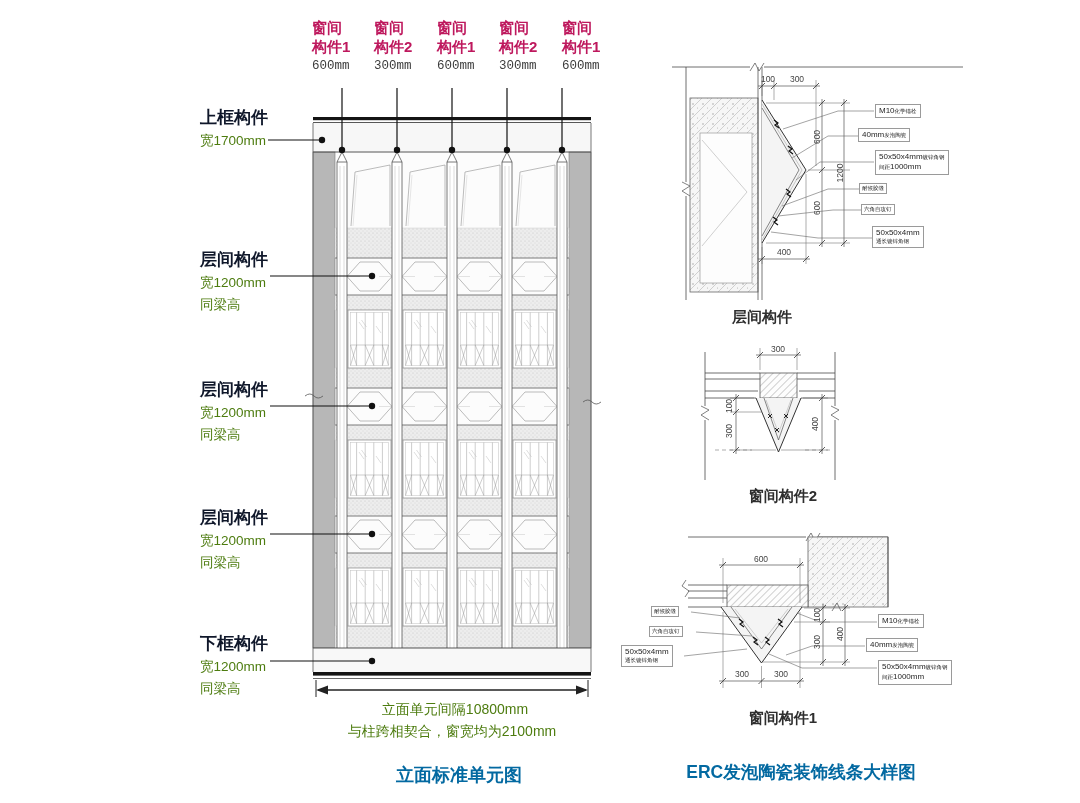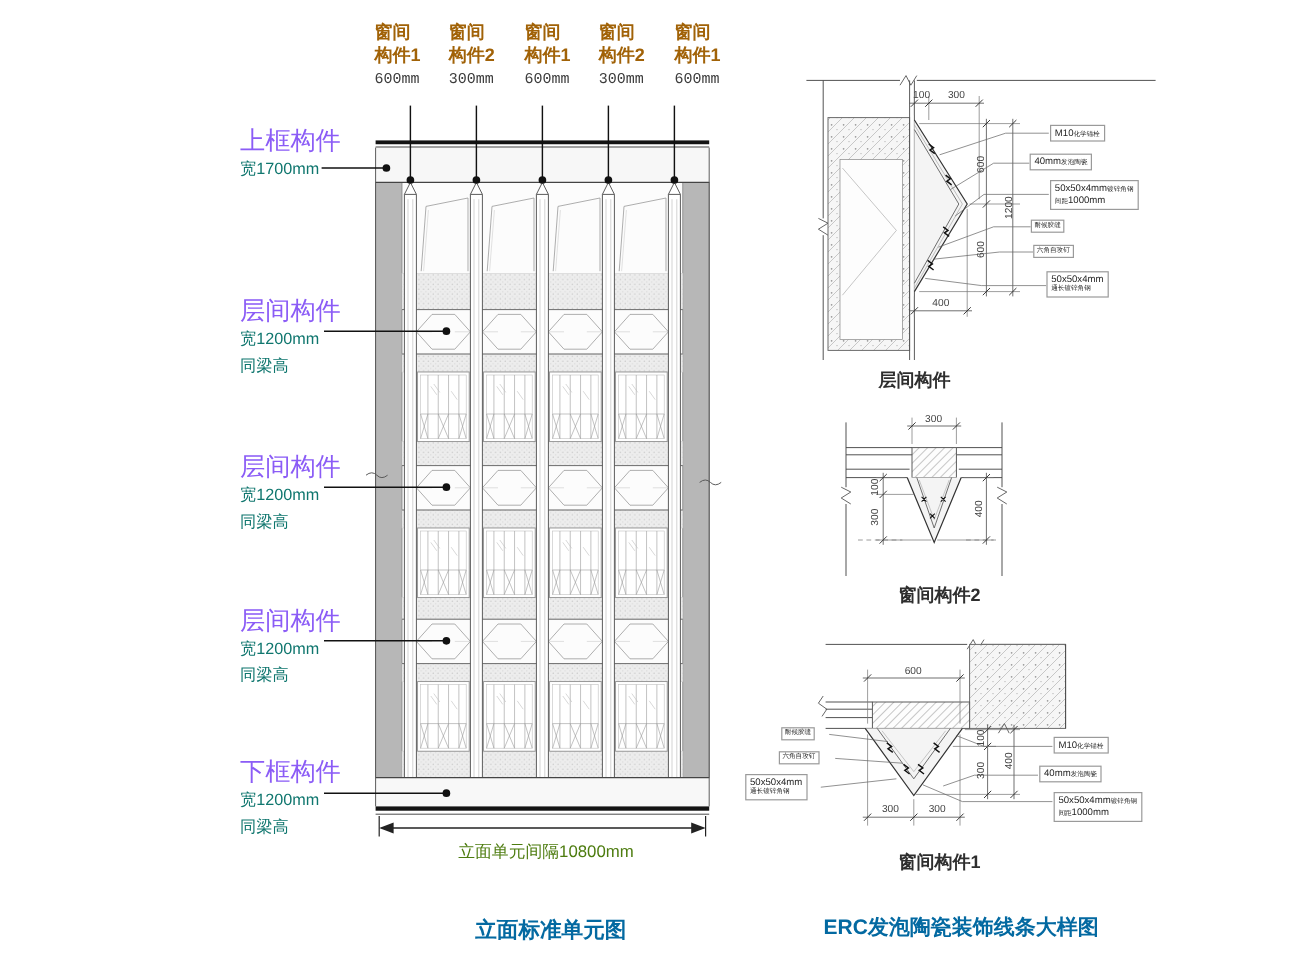--- a/index.html
+++ b/index.html
@@ -1,26 +1,26 @@
 <!DOCTYPE html>
 <html><head>
 <meta charset="utf-8">
 <style>
   html,body{margin:0;padding:0;background:#fff;}
   #app{position:relative;width:1080px;height:803px;background:#fff;overflow:hidden;
        font-family:"Liberation Sans","DejaVu Sans",sans-serif;color:#2b2b2b;}
   #linework{position:absolute;left:0;top:0;}
   
   .toplabel{position:absolute;top:18px;width:60px;text-align:left;}
-  .toplabel .l{font-size:15px;font-weight:600;line-height:19px;color:#a16207;}
+  .toplabel .l{font-size:15px;font-weight:600;line-height:19px;color:#be185d;}
   .toplabel .d{font-size:12.5px;color:#3c3c3c;margin-top:3px;font-family:Liberation Mono, monospace;}
   
   .sidelabel{position:absolute;left:200px;text-align:left;}
-  .sidelabel .t{font-size:21px;font-weight:400;line-height:24px;color:#8b5cf6;}
-  .sidelabel .d{font-size:13.5px;line-height:22px;color:#0f766e;}
+  .sidelabel .t{font-size:17px;font-weight:700;line-height:24px;color:#0f172a;}
+  .sidelabel .d{font-size:13.5px;line-height:22px;color:#4d7c0f;}
   
   .note{position:absolute;transform:translate(-50%,0);font-size:14px;color:#4d7c0f;white-space:nowrap;}
   .figcaption{position:absolute;transform:translate(-50%,0);font-size:18px;font-weight:600;color:#0369a1;white-space:nowrap;}
   .detcaption{position:absolute;transform:translate(-50%,0);font-size:15px;font-weight:600;color:#2e2e2e;white-space:nowrap;}
   
   .dim{position:absolute;font-size:8.5px;color:#444;white-space:nowrap;
        transform:translate(-50%,-50%);}
   .dimv{transform:translate(-50%,-50%) rotate(-90deg);}
   
   .callout{position:absolute;background:#fff;border:0.5px solid #9a9a9a;
@@ -349,20 +349,21 @@
     <div class="d">宽1200mm</div>
     <div class="d">同梁高</div>
   </div>
   <div class="sidelabel" style="top:632px">
     <div class="t">下框构件</div>
     <div class="d">宽1200mm</div>
     <div class="d">同梁高</div>
   </div>
 
   <div class="note" style="left:455px;top:701px">立面单元间隔10800mm</div>
+  <div class="note" style="left:452px;top:723px">与柱跨相契合，窗宽均为2100mm</div>
   <div class="figcaption" style="left:459px;top:763px">立面标准单元图</div>
 
   <span class="dim" style="left:768px;top:79px">100</span>
   <span class="dim" style="left:797px;top:79px">300</span>
   <span class="dim dimv" style="left:817px;top:137px">600</span>
   <span class="dim dimv" style="left:817px;top:208px">600</span>
   <span class="dim dimv" style="left:840px;top:173px">1200</span>
   <span class="dim" style="left:784px;top:252px">400</span>
 
   <div class="callout" style="left:875px;top:104px">

